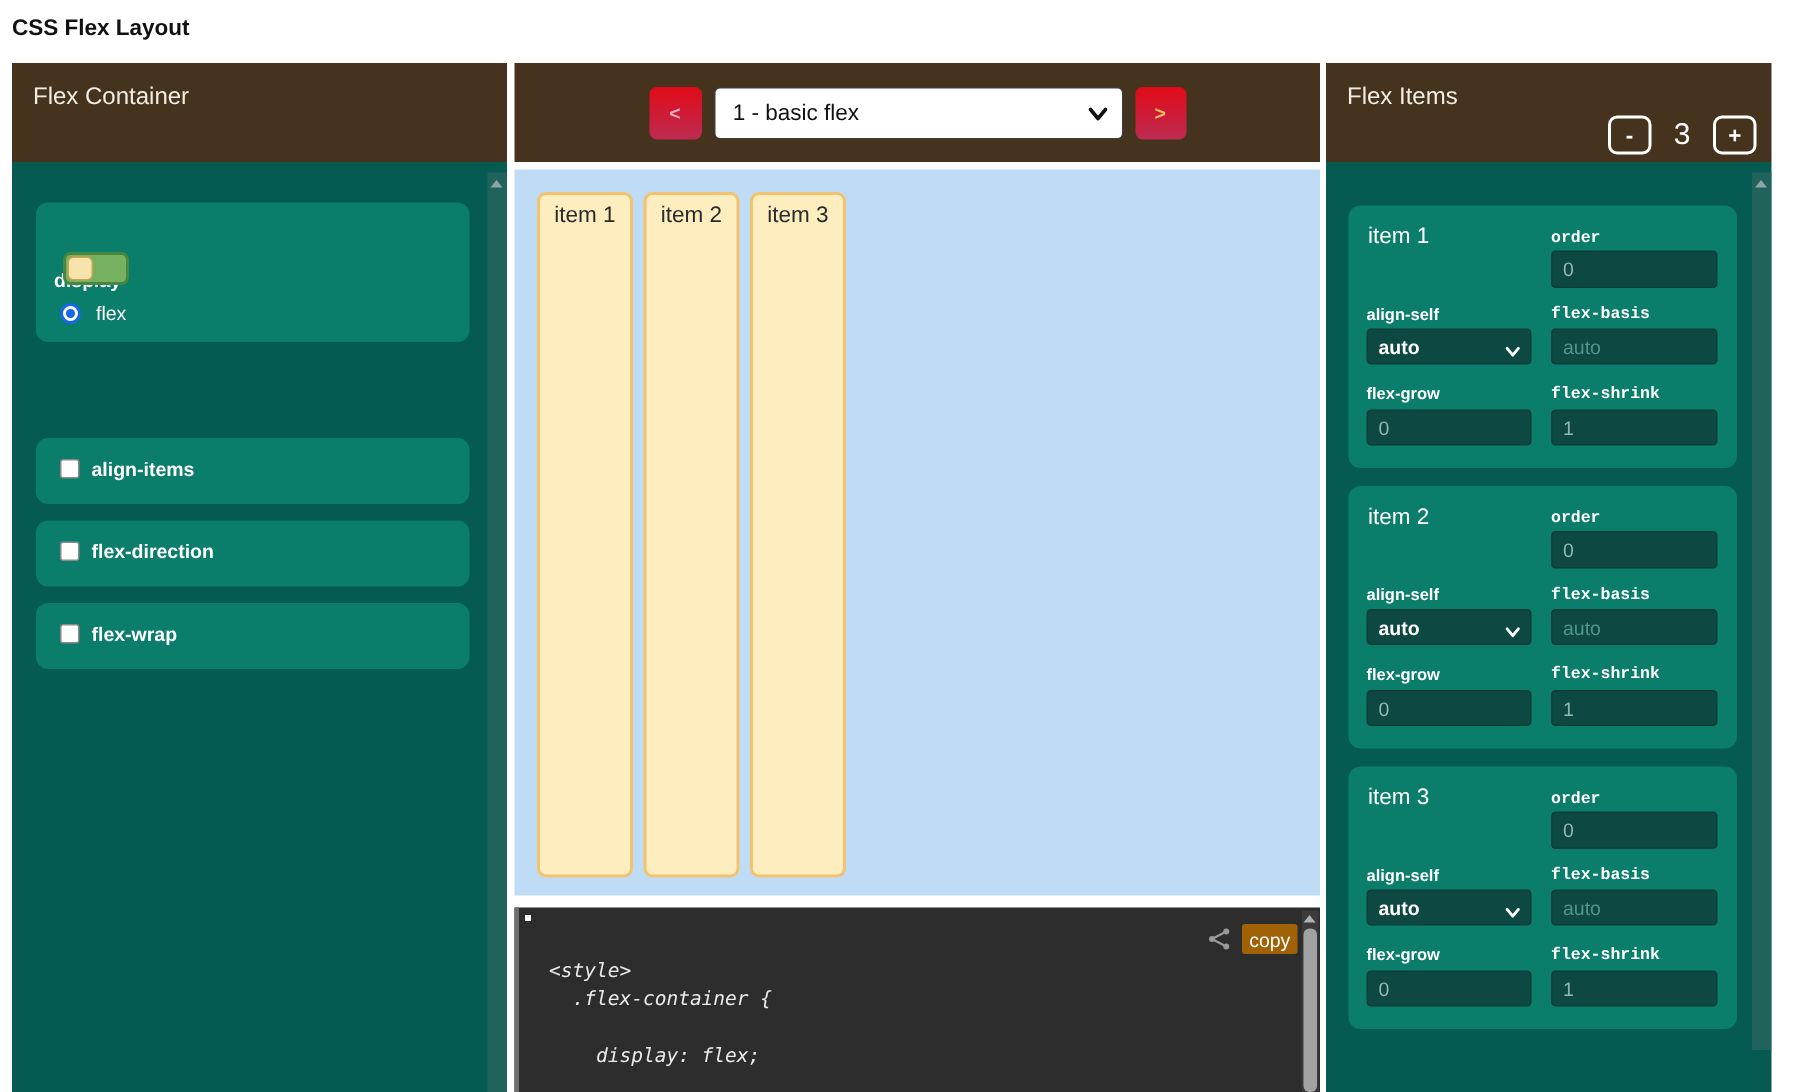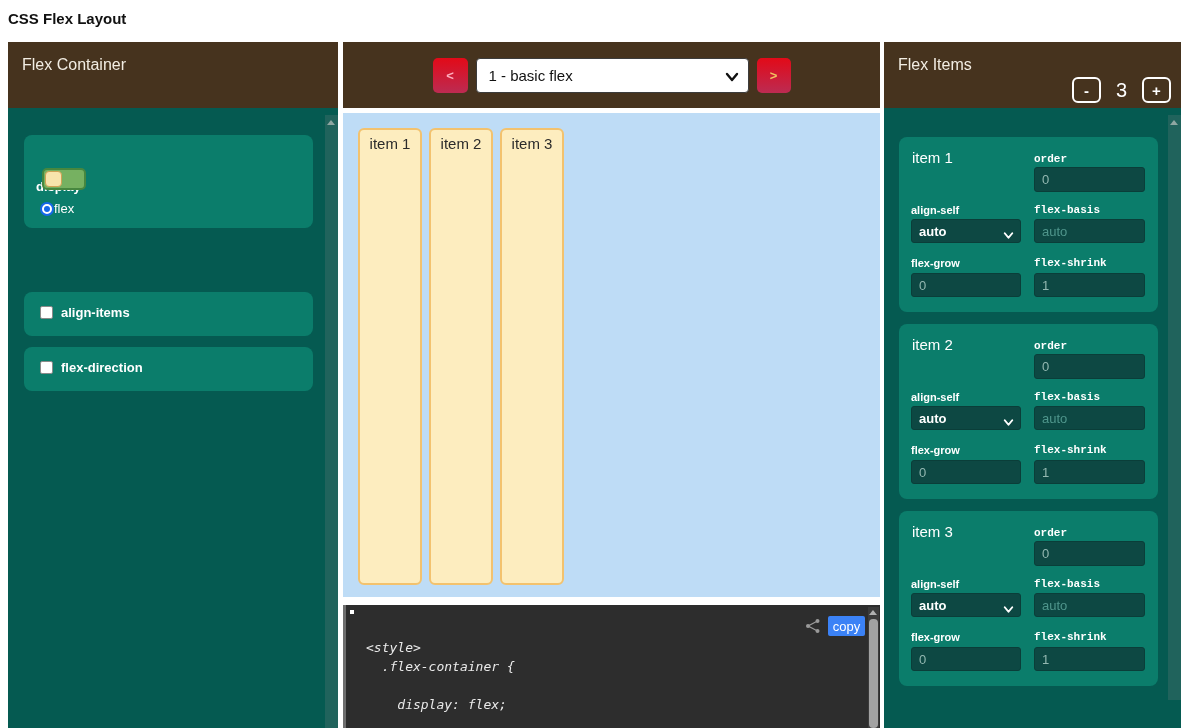--- a/index.html
+++ b/index.html
@@ -33,21 +33,21 @@
   .card-label { color:#ffffff; font-size:13px; font-weight:bold; }
 
   #display-card { top:27px; height:93px; }
   #display-card .card-label { position:absolute; left:12px; top:9px;margin-top:35px; }
 
   .toggle { position:absolute; left:18px; top:33px; width:44px; height:22px;
             background:#76b161; border:2px solid #47873f; border-radius:5px; }
   .toggle-knob { position:absolute; left:1px; top:1px; width:17px; height:16px;
                  background:#f7e4ac; border:1px solid #cfa254; border-radius:4px; }
 
-  .radio-row { position:absolute; left:16px; top:66px; display:flex; align-items:center; gap:0; }
+  .radio-row { position:absolute; left:16px; top:66px; display:flex; align-items:center; gap:10px; }
   input[type=radio].flex-radio { appearance:none; width:14px; height:14px; border-radius:50%;
         border:2px solid #1668e8; background:#fff; position:relative; }
   input[type=radio].flex-radio:checked::after { content:""; position:absolute; left:2px; top:2px;
         width:6px; height:6px; border-radius:50%; background:#1668e8; }
   .radio-label { color:#fff; font-size:13px; }
 
   .prop-card { height:44px; }
   .prop-row { position:absolute; left:16px; top:13px; display:flex; align-items:center; gap:8px; }
   input[type=checkbox].prop-check { appearance:none; width:13px; height:13px; background:#fff;
         border:1px solid #8a8a8a; border-radius:2px; }
@@ -71,21 +71,21 @@
                 background:#bedcf6; display:flex; align-items:stretch; gap:7px;
                 padding:15px 15px 12px 15px; }
   .flex-item { width:64px; background:#fdedbf; border:2px solid #f3c26e; border-radius:6px;
                font-size:15px; color:#2b2b2b; text-align:center; padding-top:5px; }
 
   
   #code-panel { position:absolute; left:343px; top:605px; width:537px; height:123px;
                 background:#2d2d2d; border-left:3px solid #6e6e6e; }
   .code-dot { position:absolute; left:4px; top:5px; width:4px; height:4px; background:#fff; }
   #share-icon { position:absolute; left:459px; top:13px; width:16px; height:16px; }
-  #copy-btn { position:absolute; left:482px; top:11px; width:37px; height:20px; background:#3b82f6;
+  #copy-btn { position:absolute; left:482px; top:11px; width:37px; height:20px; background:#a16207;
               color:#fff; border:none; border-radius:2px; font-size:13px;
               font-family:"Liberation Sans", sans-serif; cursor:pointer; }
   #code-scrollbar { position:absolute; left:522px; top:2px; width:11px; height:121px; background:#3b3b3b; }
   #code-scrollbar .arrow { position:absolute; top:3px; left:1px; width:0; height:0;
         border-left:4px solid transparent; border-right:4px solid transparent;
         border-bottom:5px solid #b0b0b0; }
   #code-scrollbar .thumb { position:absolute; top:12px; left:1px; width:9px; height:109px;
         background:#a2a2a2; border-radius:4px; }
   #code-lines { position:absolute; left:20px; top:33px; font-family:"DejaVu Sans Mono", monospace;
                 font-size:13px; color:#eaeaea; }
@@ -143,20 +143,26 @@
         <input type="checkbox" class="prop-check" style="">
         <span class="card-label">flex-direction</span>
       </div>
     </div>
     <div class="card prop-card" style="top:184px">
       <div class="prop-row">
         <input type="checkbox" class="prop-check" style="">
         <span class="card-label">align-items</span>
       </div>
     </div>
+    <div class="card prop-card" style="top:294px">
+      <div class="prop-row">
+        <input type="checkbox" class="prop-check" style="">
+        <span class="card-label">flex-wrap</span>
+      </div>
+    </div>
 
     <div class="teal-track" style="top:7px; height:613px;">
       <div class="track-arrow-up"></div>
     </div>
   </div>
 </div>
 
 <div id="preview-header">
   <button class="nav-btn" id="prev-btn">&lt;</button>
   <div class="select-wrap">

